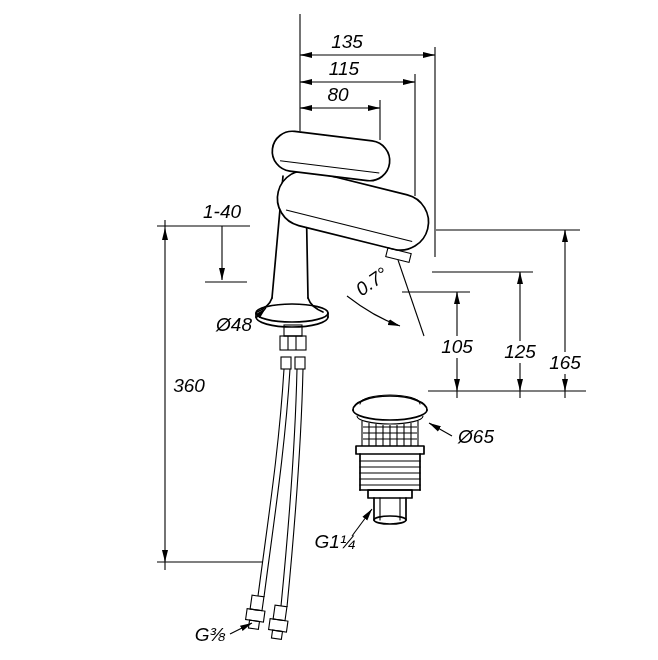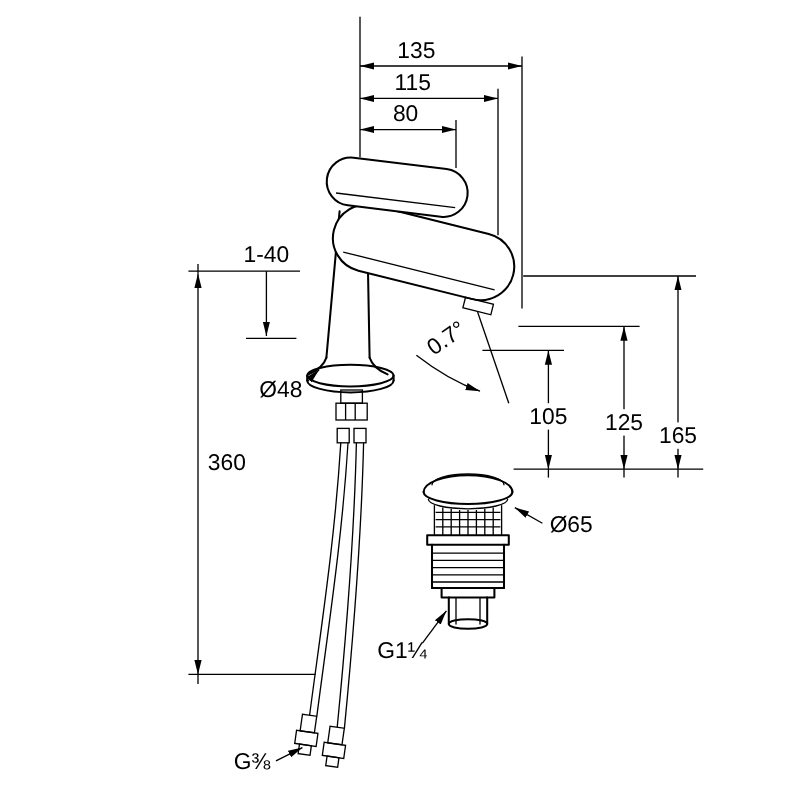--- a/index.html
+++ b/index.html
@@ -1,18 +1,19 @@
 <!DOCTYPE html>
 <html><head>
 <meta charset="utf-8">
 <style>
   html,body{margin:0;padding:0;background:#ffffff;}
   .canvas{
     width:658px;height:660px;background:#ffffff;position:relative;overflow:hidden;
     font-family:"Liberation Sans", sans-serif;
+    font-style:italic;
   }
   svg{display:block;}
   text{
     font-family:"Liberation Sans", sans-serif;
     font-size:19px;
     fill:#000000;
   }
   .outline{fill:none;stroke:#000000;stroke-width:1.7;stroke-linecap:round;stroke-linejoin:round;}
   .solidwhite{fill:#ffffff;stroke:#000000;stroke-width:1.7;}
   .thin{fill:none;stroke:#000000;stroke-width:1.1;}

